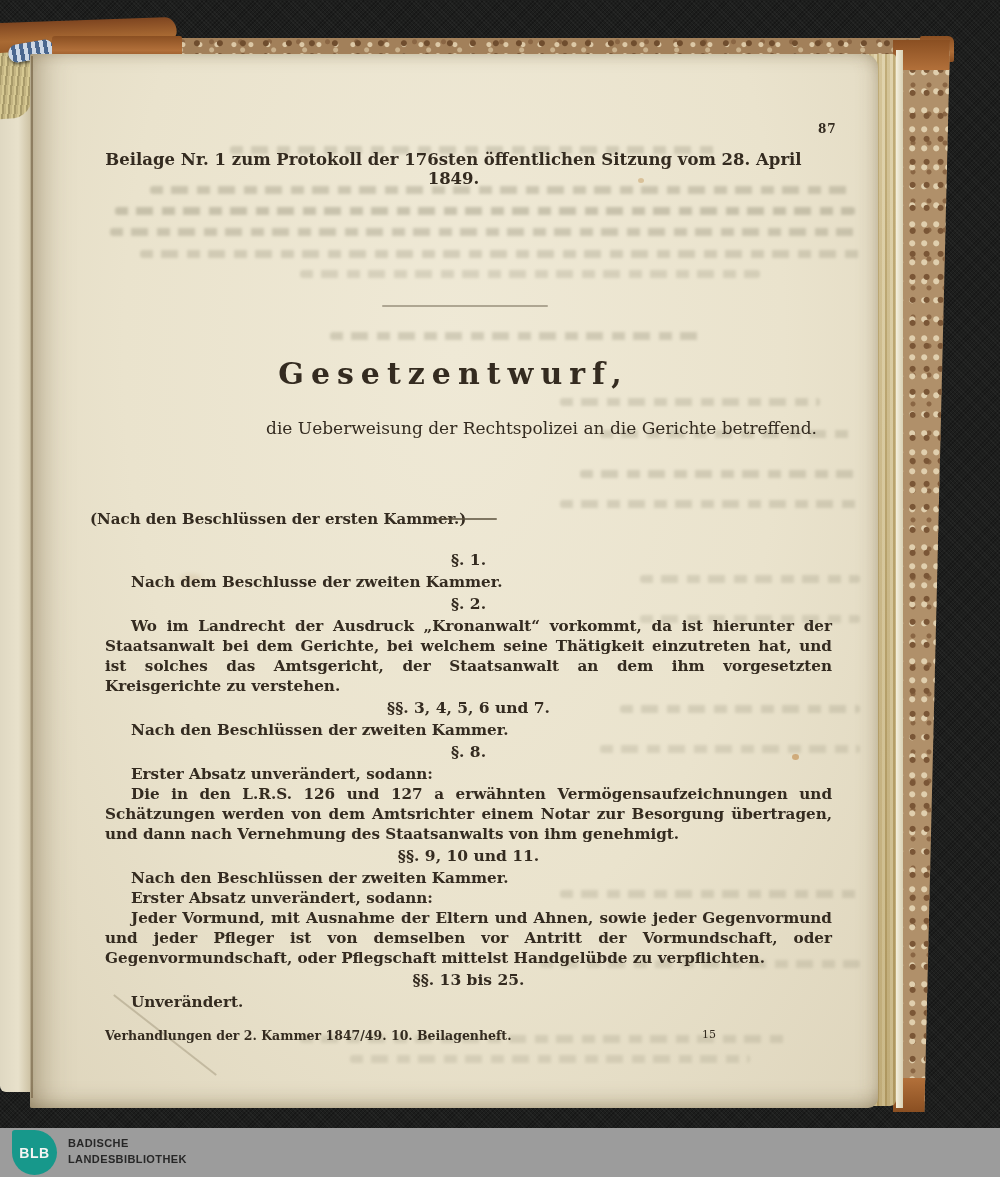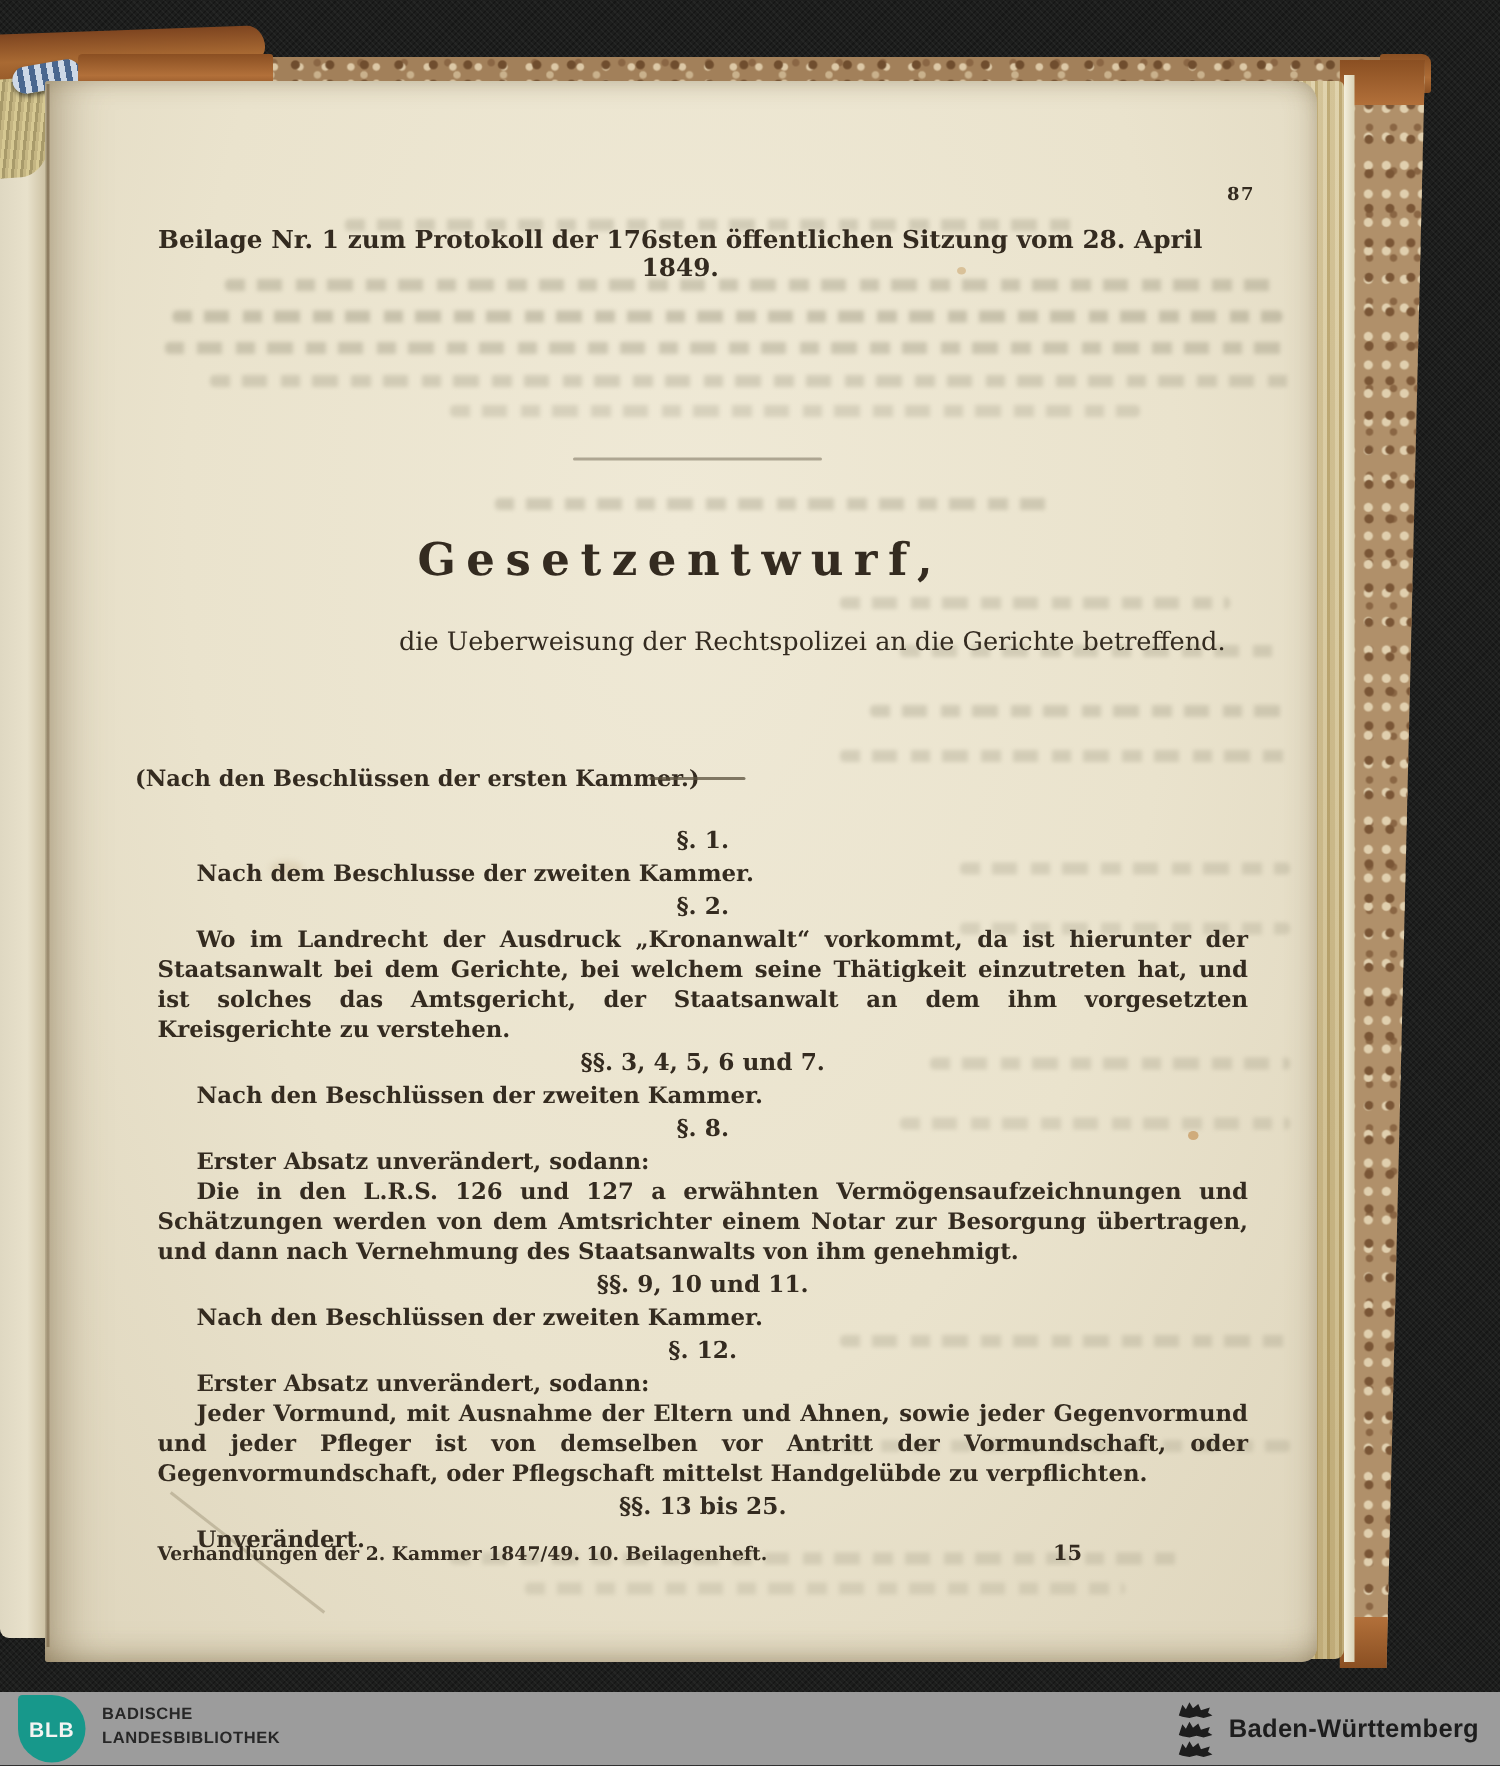--- a/index.html
+++ b/index.html
@@ -83,21 +83,21 @@
   .doc-note{position:absolute;left:60px;top:412px;width:727px;
       font-size:15px;font-weight:bold;margin-top:44px;}
   .divider{position:absolute;height:2px;background:rgba(90,80,60,.75);border-radius:1px;}
   .divider.faint{background:rgba(110,100,80,.5);}
   .blocks{position:absolute;left:75px;top:494px;width:727px;font-size:15.2px;
       line-height:20px;font-weight:bold;}
   .blocks .heading{text-align:center;margin:2px 0;font-size:15.5px;}
   .blocks .line{text-indent:26px;}
   .blocks .para{text-align:justify;text-indent:26px;}
   .footer-note{position:absolute;left:75px;top:974px;font-size:12.5px;font-weight:bold;}
-  .sheet-number{position:absolute;left:672px;top:974px;font-size:14px;font-weight:bold;}
+  .sheet-number{position:absolute;left:672px;top:974px;font-size:11px;font-weight:normal;}
   
   .bleed{position:absolute;height:8px;filter:blur(1.4px);border-radius:3px;
       background:repeating-linear-gradient(90deg,#8f8a72 0 13px,transparent 13px 21px,#8f8a72 21px 38px,transparent 38px 47px);}
   .stain{position:absolute;border-radius:50%;}
   .crease{position:absolute;background:rgba(120,105,75,.3);}
   
   .bottom-bar{position:absolute;left:0;top:1128px;width:1000px;height:49px;background:#9c9c9c;
       font-family:"Liberation Sans",sans-serif;}
   .blb-logo{position:absolute;left:12px;top:2px;width:45px;height:45px;background:#17988b;
       border-radius:3px 52% 52% 52%;display:flex;align-items:center;justify-content:center;}
@@ -172,44 +172,33 @@
       <div class="line">Nach dem Beschlusse der zweiten Kammer.</div>
       <div class="heading">§. 2.</div>
       <div class="para">Wo im Landrecht der Ausdruck „Kronanwalt“ vorkommt, da ist hierunter der Staatsanwalt bei dem Gerichte, bei welchem seine Thätigkeit einzutreten hat, und ist solches das Amtsgericht, der Staatsanwalt an dem ihm vorgesetzten Kreisgerichte zu verstehen.</div>
       <div class="heading">§§. 3, 4, 5, 6 und 7.</div>
       <div class="line">Nach den Beschlüssen der zweiten Kammer.</div>
       <div class="heading">§. 8.</div>
       <div class="line">Erster Absatz unverändert, sodann:</div>
       <div class="para">Die in den L.R.S. 126 und 127 a erwähnten Vermögensaufzeichnungen und Schätzungen werden von dem Amtsrichter einem Notar zur Besorgung übertragen, und dann nach Vernehmung des Staatsanwalts von ihm genehmigt.</div>
       <div class="heading">§§. 9, 10 und 11.</div>
       <div class="line">Nach den Beschlüssen der zweiten Kammer.</div>
-      <div class="heading">§. 12.</div>
       <div class="line">Erster Absatz unverändert, sodann:</div>
       <div class="para">Jeder Vormund, mit Ausnahme der Eltern und Ahnen, sowie jeder Gegenvormund und jeder Pfleger ist von demselben vor Antritt der Vormundschaft, oder Gegenvormundschaft, oder Pflegschaft mittelst Handgelübde zu verpflichten.</div>
       <div class="heading">§§. 13 bis 25.</div>
       <div class="line">Unverändert.</div>
     </div>
 
     <div class="footer-note ink">Verhandlungen der 2. Kammer 1847/49.   10. Beilagenheft.</div>
     <div class="sheet-number ink">15</div>
   </div>
   <div class="gutter-line"></div>
 
   <div class="bottom-bar">
     <div class="blb-logo">
       <span>BLB</span>
     </div>
     <div class="library-name">
       <div>BADISCHE</div>
       <div>LANDESBIBLIOTHEK</div>
     </div>
-    <div class="state-group">
-      <svg class="coat-of-arms" viewBox="0 0 22 33" xmlns="http://www.w3.org/2000/svg">
-        <g fill="#1d1d1d">
-          <path d="M2 9 L4 3 L6 5.5 L8 1.5 L10 5 L13 2.5 L14.5 6 L19.5 4.5 L18.5 7.5 L21 9 L16 10.5 L12 9.5 L8 10.5 L4 9.8 Z"></path>
-          <path d="M2 20 L4 14 L6 16.5 L8 12.5 L10 16 L13 13.5 L14.5 17 L19.5 15.5 L18.5 18.5 L21 20 L16 21.5 L12 20.5 L8 21.5 L4 20.8 Z"></path>
-          <path d="M2 31 L4 25 L6 27.5 L8 23.5 L10 27 L13 24.5 L14.5 28 L19.5 26.5 L18.5 29.5 L21 31 L16 32.5 L12 31.5 L8 32.5 L4 31.8 Z"></path>
-        </g>
-      </svg>
-      <span class="state-name">Baden-Württemberg</span>
-    </div>
   </div>
 </div>
 
 </body></html>

